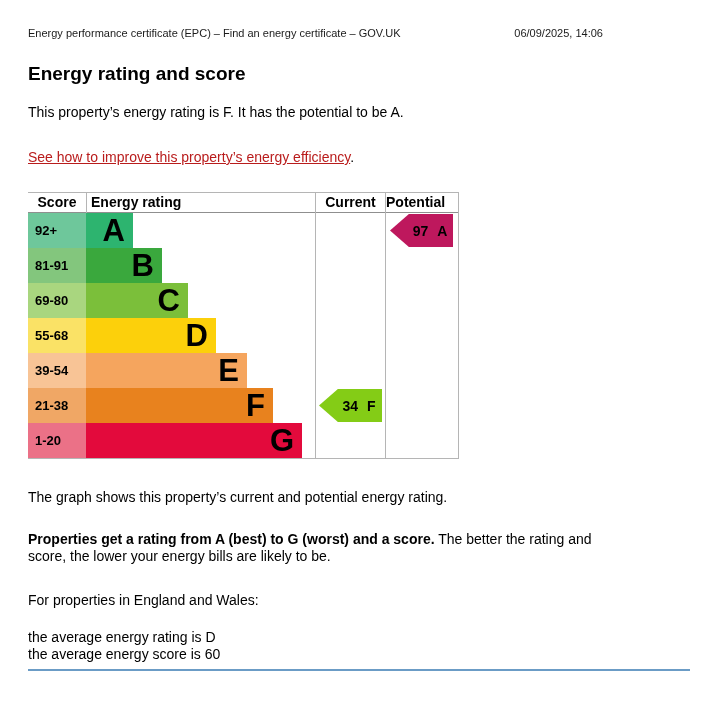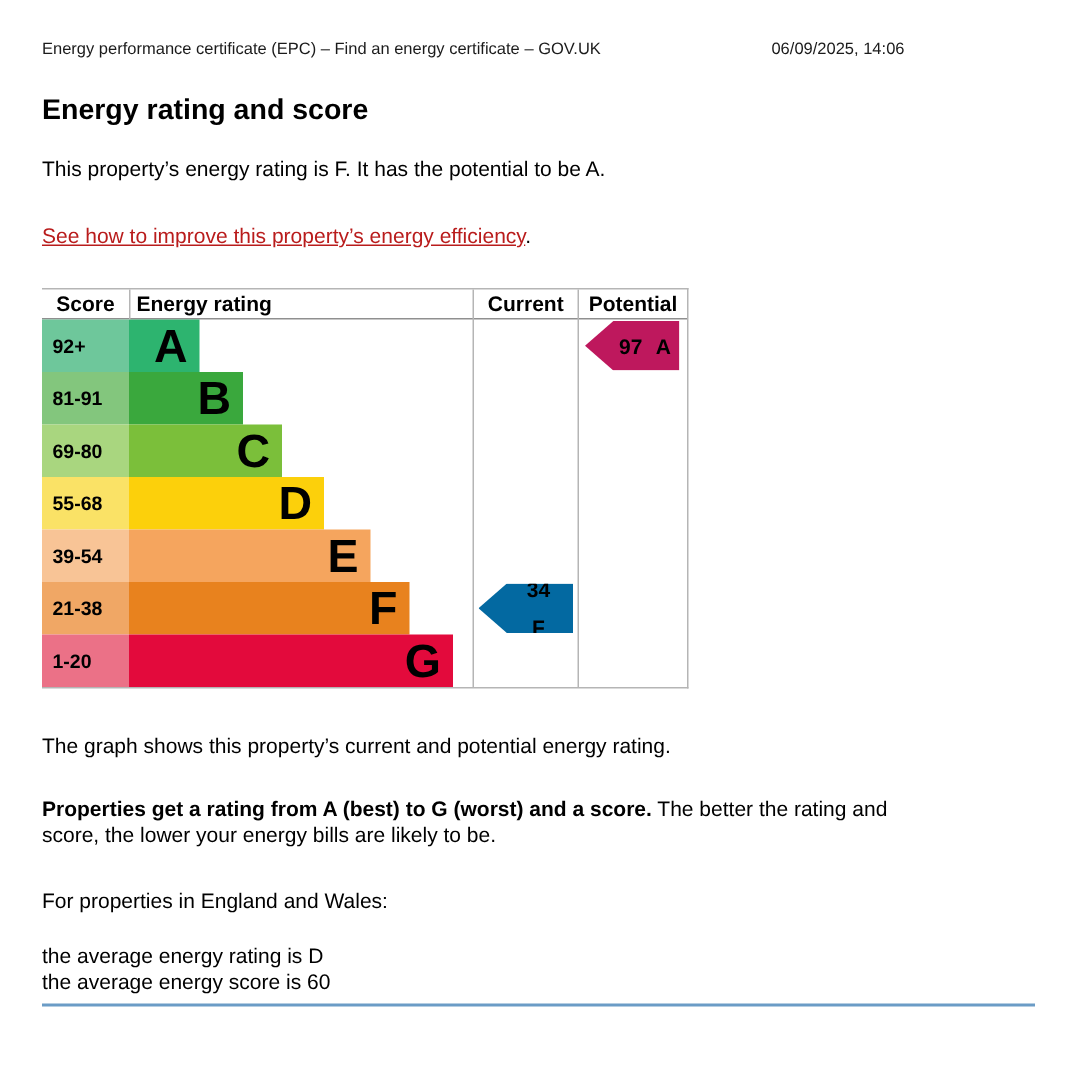--- a/index.html
+++ b/index.html
@@ -28,21 +28,21 @@
     position: relative; margin-top: 26px; width: 431px;
     border: solid #b5b5b5; border-width: 1px 1px 1px 0;
   }
   .chart-header {
     display: flex; height: 20px; border-bottom: 1px solid #8f8f8f;
     font-size: 14px; font-weight: bold; line-height: 19px;
   }
   .h-score { width: 58px; text-align: center; }
   .h-rating { width: 229px; padding-left: 5px; }
   .h-current { width: 71px; text-align: center; }
-  .h-potential { width: 72px; text-align: center; }
+  .h-potential { width: 72px; }
 
   .chart-rows { position: relative; }
   .band-row { position: relative; height: 35px; }
   .band-score {
     position: absolute; left: 0; top: 0; height: 35px; width: 58px;
     display: flex; align-items: center; padding-left: 7px;
     font-size: 13px; font-weight: bold;
   }
   .band-bar {
     position: absolute; left: 58px; top: 0; height: 35px;
@@ -133,21 +133,21 @@
             <span class="band-letter">F</span>
           </div>
       </div>
       <div class="band-row">
         <div class="band-score" style="background: rgb(235, 113, 135);">1-20</div>
         <div class="band-bar" style="background: rgb(227, 10, 60); width: 216px;">
             <span class="band-letter">G</span>
           </div>
       </div>
 
-      <div class="arrow arrow-current" style="background: #0369a1; top: 176px; flex-direction: column;">
+      <div class="arrow arrow-current" style="background: #84cc16; top: 176px;">
         <span>34</span>
         <span>F</span>
       </div>
       <div class="arrow arrow-potential" style="background: #be185d; top: 1px;">
         <span>97</span>
         <span>A</span>
       </div>
     </div>
 
     <div class="vline vline-score"></div>

